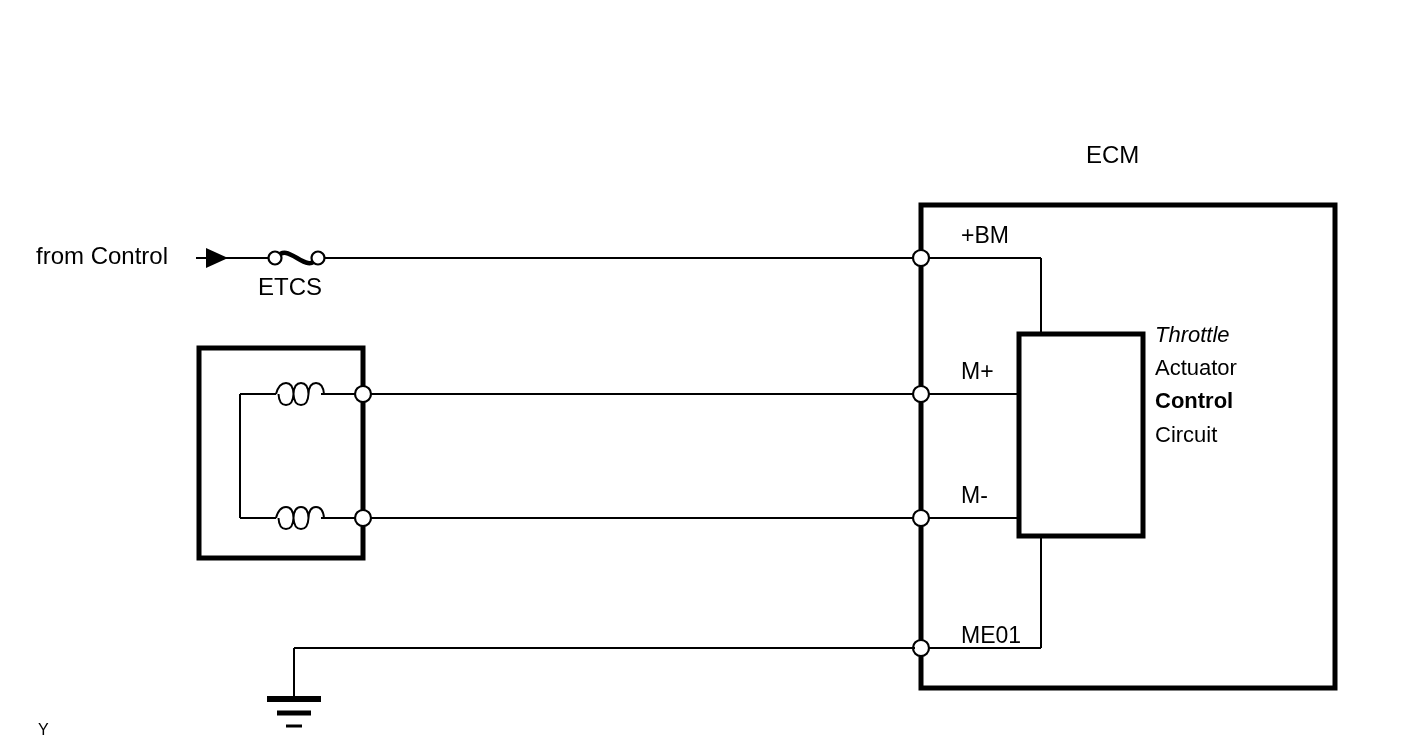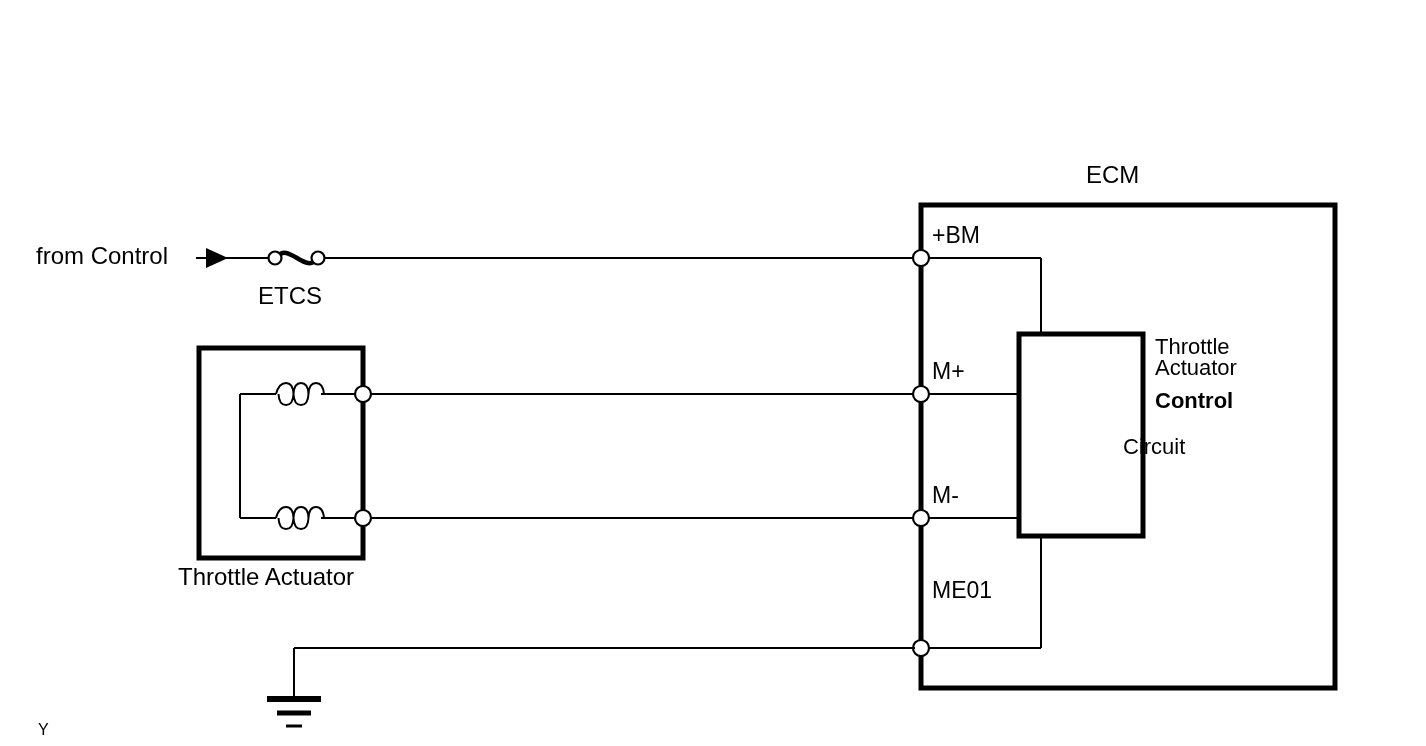--- a/index.html
+++ b/index.html
@@ -25,21 +25,21 @@
     top: 0;
   }
   .lbl {
     position: absolute;
     white-space: pre;
     line-height: 1.02;
     color: #000000;
     font-family: "Liberation Sans", sans-serif;
   }
   .lbl-22 { font-size: 22px; }
-  .lbl-23 { font-size: 23px; }
+  .lbl-23 { font-size: 23px; margin-left: 29px; }
   .lbl-24 { font-size: 24px; }
   .lbl-sm { font-size: 16px; }
 </style>
 </head>
 <body>
 
 <div id="canvas">
 
   <svg width="1426" height="746" viewBox="0 0 1426 746">
 
@@ -150,34 +150,33 @@
     <g>
       <line x1="267" y1="699" x2="321" y2="699" stroke="#000" stroke-width="6"></line>
       <line x1="277" y1="713" x2="311" y2="713" stroke="#000" stroke-width="5"></line>
       <line x1="286" y1="726" x2="302" y2="726" stroke="#000" stroke-width="3"></line>
     </g>
 
   </svg>
 
   <div class="lbl lbl-24" style="left:36px; top:244px;">from Control</div>
 
-  <div class="lbl lbl-24" style="left:258px; top:275px;margin-top:9px;">ETCS</div>
+  <div class="lbl lbl-24" style="left:258px; top:275px;">ETCS</div>
 
-  <div class="lbl lbl-24" style="left:178px; top:565px;">Throttle Actuator</div>
 
-  <div class="lbl lbl-24" style="left:1086px; top:143px;margin-top:20px;">ECM</div>
+  <div class="lbl lbl-24" style="left:1086px; top:143px;">ECM</div>
 
   <div class="lbl lbl-23" style="left:932px; top:224px;">+BM</div>
 
   <div class="lbl lbl-23" style="left:932px; top:360px;">M+</div>
 
   <div class="lbl lbl-23" style="left:932px; top:484px;">M-</div>
 
-  <div class="lbl lbl-23" style="left:932px; top:579px;">ME01</div>
+  <div class="lbl lbl-23" style="left:932px; top:624px;">ME01</div>
 
-  <div class="lbl lbl-22" style="left:1155px; top:336px;">Throttle</div>
+  <div class="lbl lbl-22" style="left:1155px; top:324px;font-style:italic;">Throttle</div>
   <div class="lbl lbl-22" style="left:1155px; top:357px;text-align:right;">Actuator</div>
   <div class="lbl lbl-22" style="left:1155px; top:390px;font-weight:bold;">Control</div>
-  <div class="lbl lbl-22" style="left:1123px; top:424px;margin-top:12px;">Circuit</div>
+  <div class="lbl lbl-22" style="left:1155px; top:424px;">Circuit</div>
 
   <div class="lbl lbl-sm" style="left:38px; top:722px;">Y</div>
 
 </div>
 
 </body></html>

